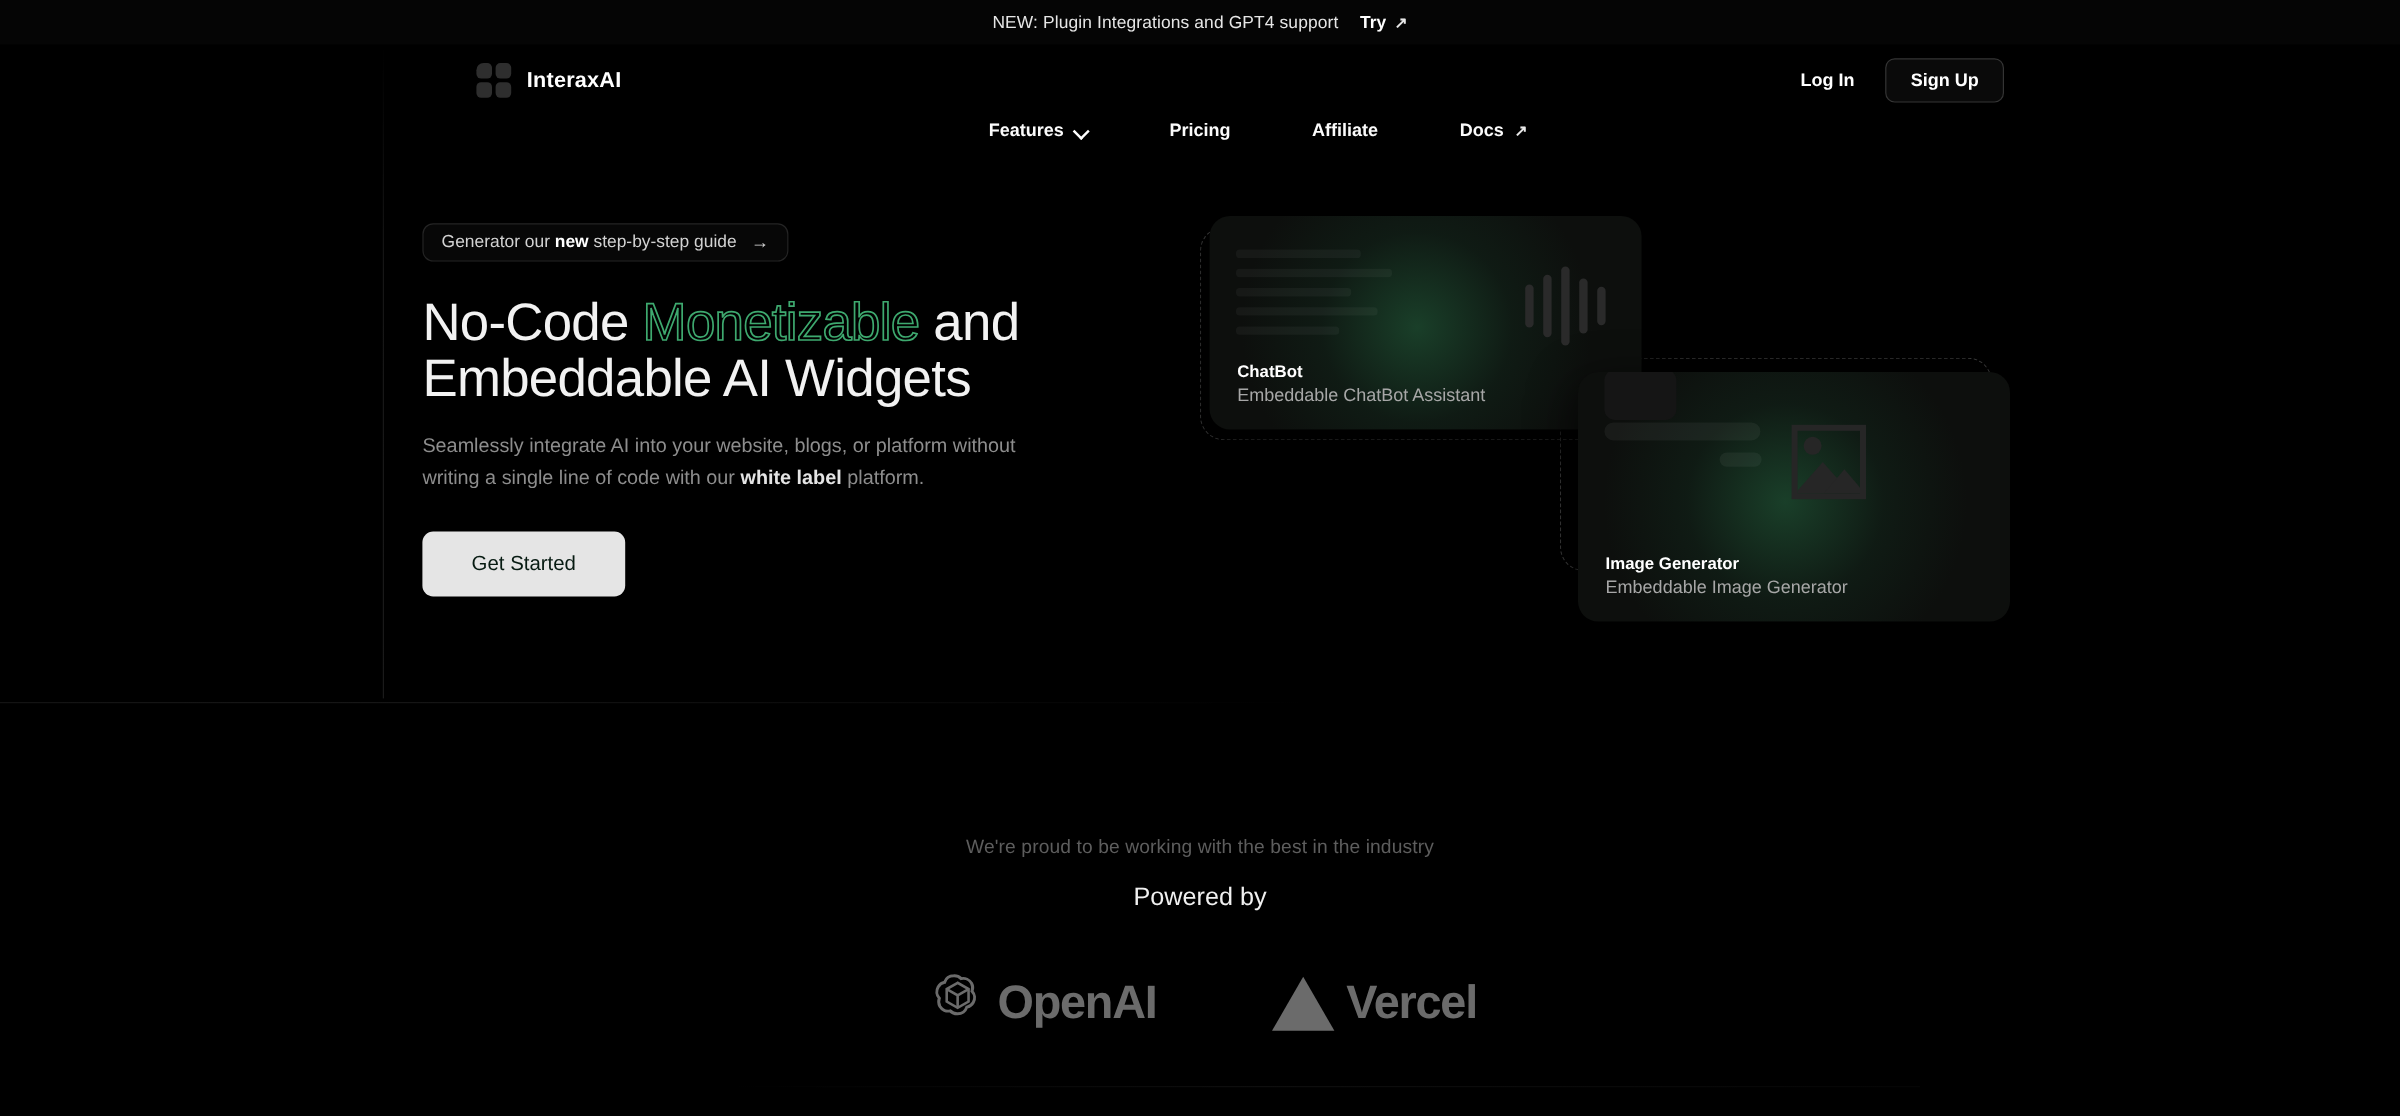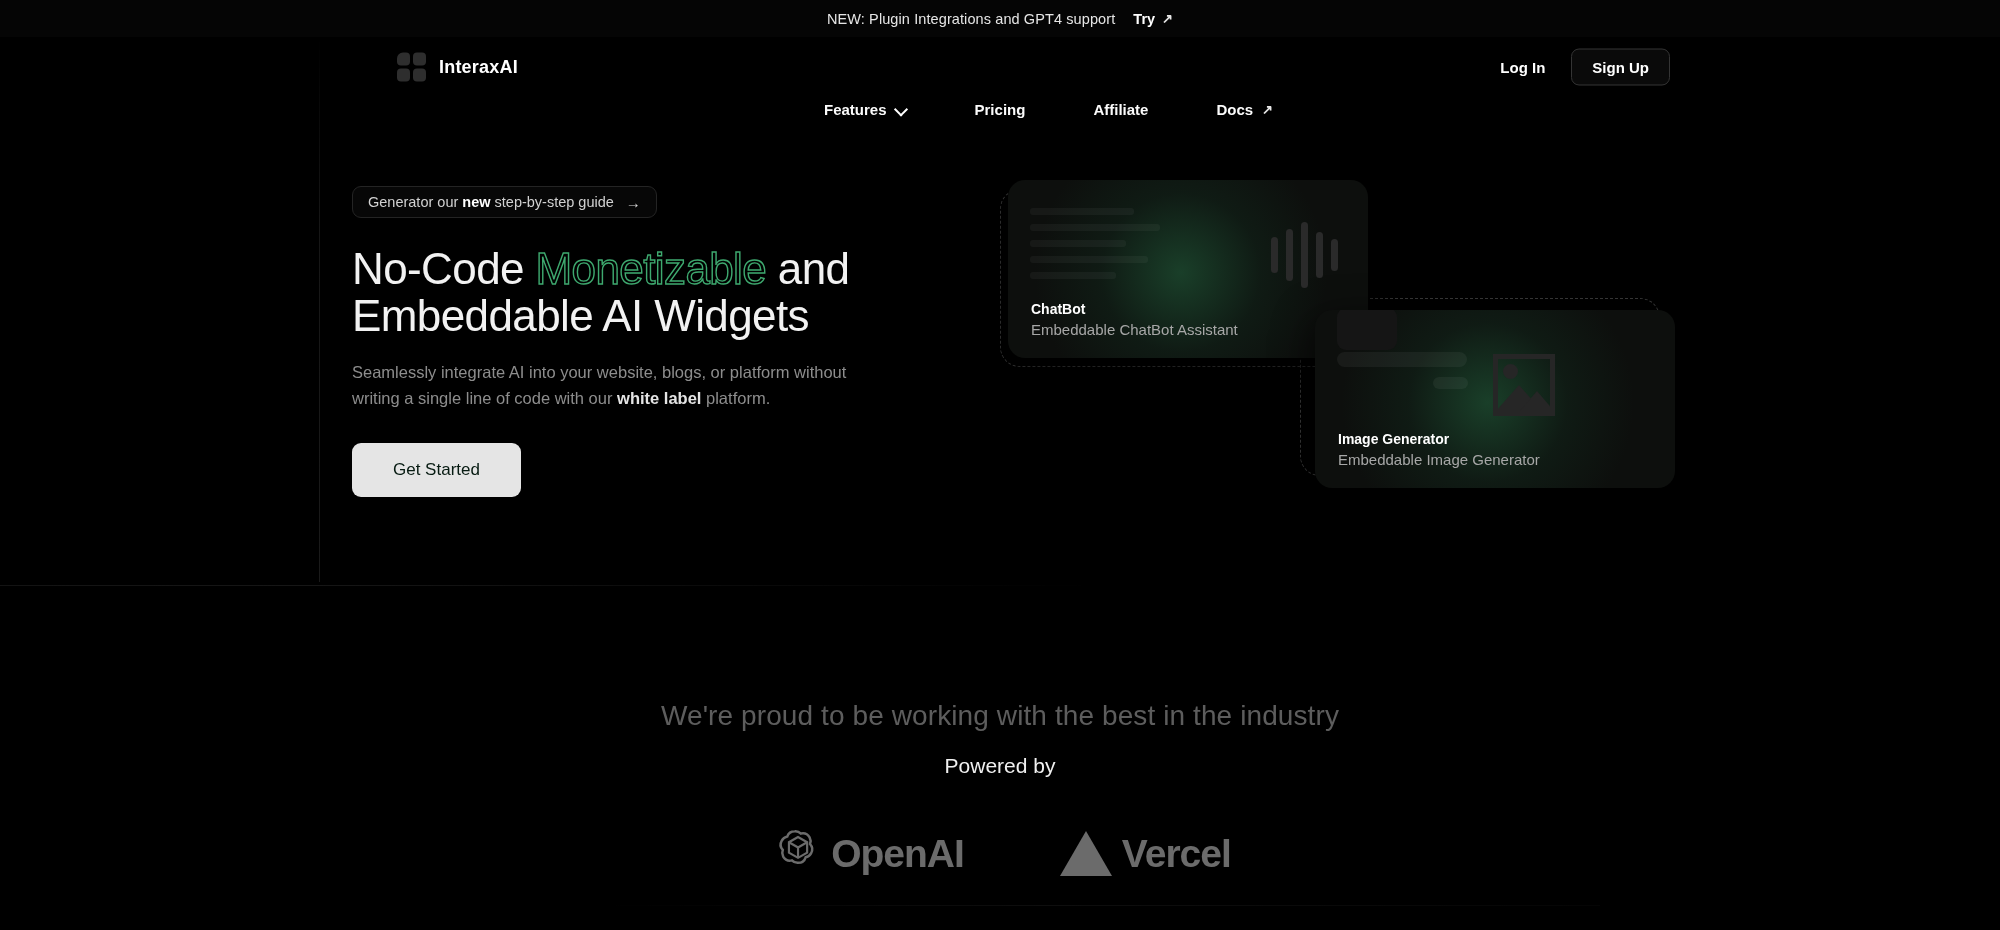--- a/index.html
+++ b/index.html
@@ -178,21 +178,21 @@
     border-radius:17px;
     background:#0d0f0d;
     overflow:hidden;
     box-shadow:0 12px 40px rgba(0,0,0,.75);
   }
   .card-glow{
     position:absolute;inset:0;
     background:radial-gradient(circle at 48% 52%, rgba(36,102,64,.55) 0%, rgba(22,60,40,.26) 38%, rgba(10,18,13,0) 70%);
   }
   .card-chat{left:8px;top:0;width:360px;height:178px;}
-  .card-img{left:315px;top:130px;width:360px;height:178px;}
+  .card-img{left:315px;top:130px;width:360px;height:208px;}
 
   .card-label{
     position:absolute;left:23px;bottom:18px;z-index:4;
   }
   .card-title{font-size:14px;font-weight:bold;color:#ffffff;line-height:1.45;}
   .card-desc{font-size:15px;color:#a7a7a7;line-height:1.4;}
 
   
   .sk-lines{position:absolute;left:22px;top:28px;z-index:3;}
   .sk-lines i{
@@ -226,21 +226,21 @@
   }
   .chip{
     position:absolute;left:22px;top:-2px;width:60px;height:42px;
     background:#151515;border-radius:9px;z-index:2;
   }
 
   
   .partners{
     position:absolute;left:0;top:695px;width:2000px;text-align:center;z-index:5;
   }
-  .partners-lead{font-size:28px;color:#5d5d5d;line-height:1.5;letter-spacing:.1px;}
+  .partners-lead{font-size:16px;color:#5d5d5d;line-height:1.5;letter-spacing:.1px;}
   .partners-sub{font-size:21px;color:#f0f0f0;margin-top:13px;line-height:1.5;}
   .logos{
     margin-top:44px;
     display:flex;justify-content:center;gap:96px;
   }
   .logo-item{display:flex;align-items:center;gap:10px;color:#6b6b6b;}
   .logo-text{font-size:39px;font-weight:bold;letter-spacing:-1px;color:#6b6b6b;}
   .vercel-tri{
     width:0;height:0;
     border-left:26px solid transparent;border-right:26px solid transparent;

